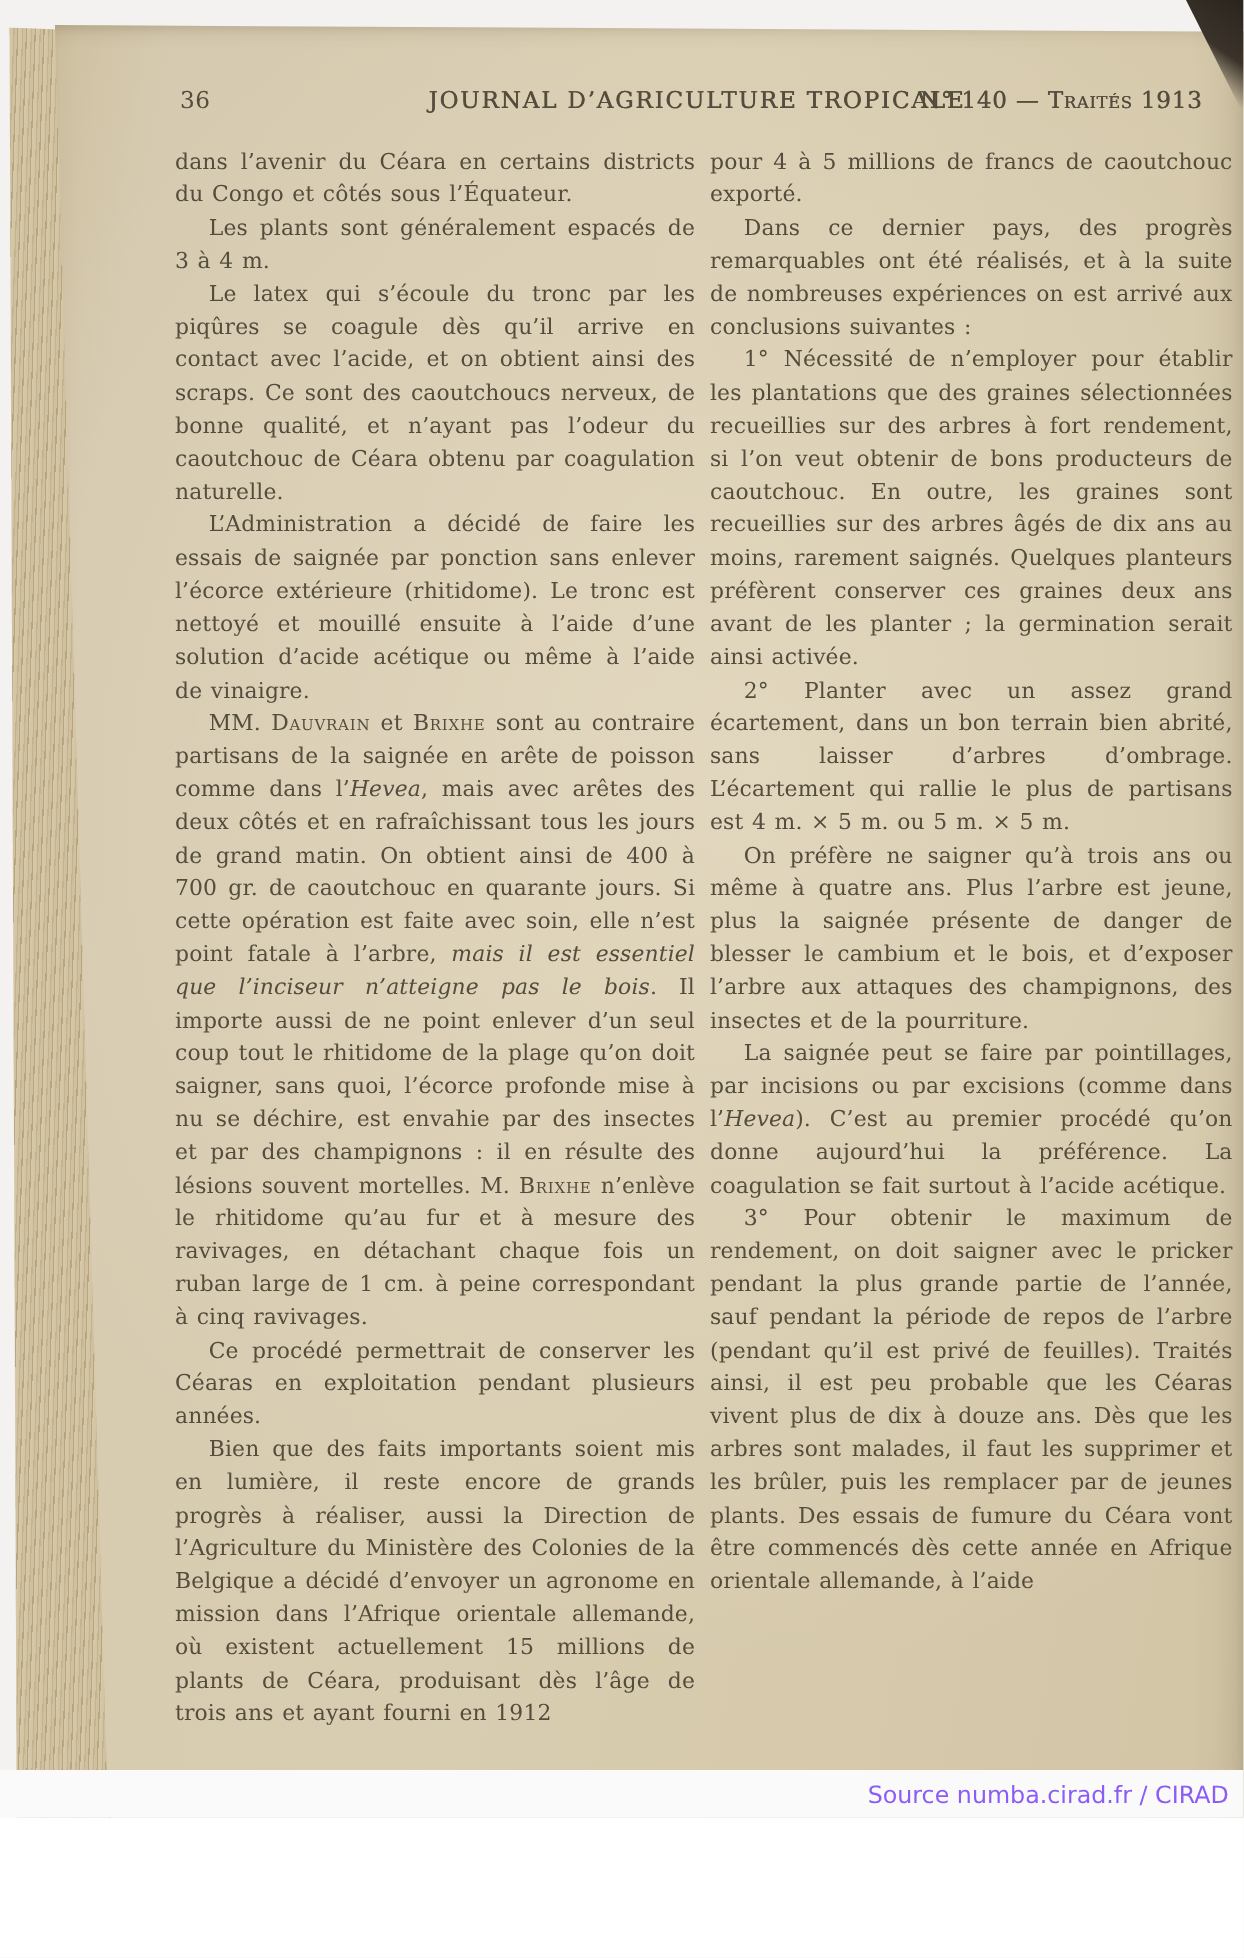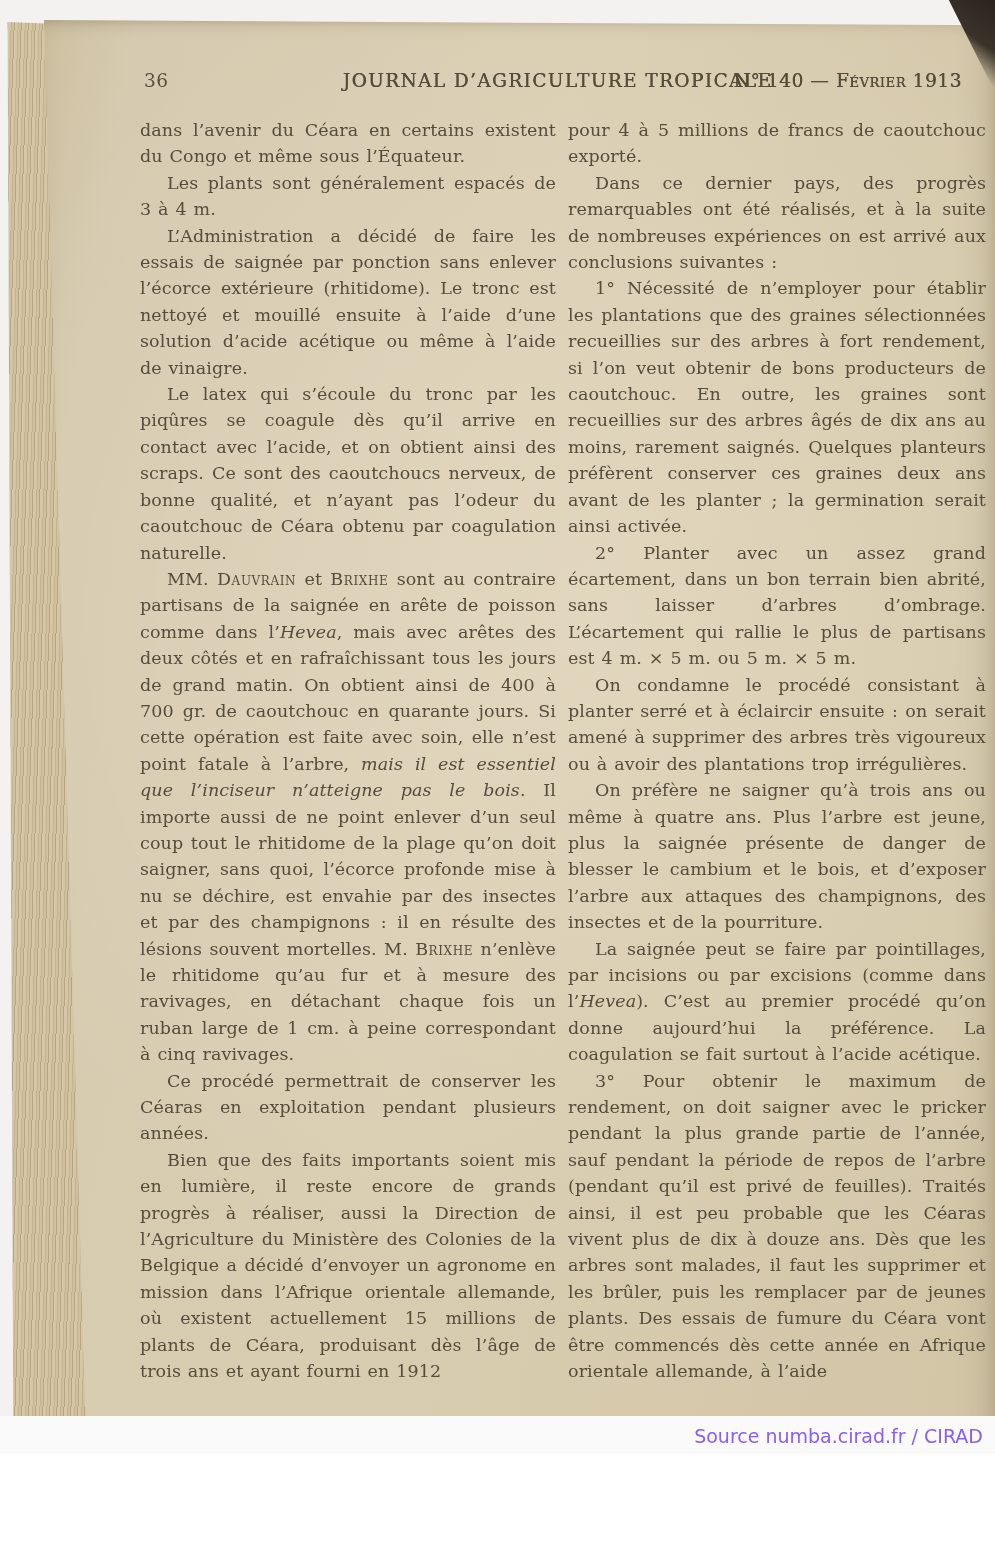--- a/index.html
+++ b/index.html
@@ -67,38 +67,37 @@
 <body>
 
 <div class="stage">
 
   <div class="page-edges"></div>
 
   <div class="page">
     <div class="hdr">
       <span class="pg-num">36</span>
       <span class="jtitle">JOURNAL D’AGRICULTURE TROPICALE</span>
-      <span class="issue"><span>N° 140 — </span><span class="seg-sc">Février</span><span> 1913</span></span>
+      <span class="issue"><span>N° 140 — </span><span class="seg-sc">Traités</span><span> 1913</span></span>
     </div>
 
     <div class="col col-left">
-        <p class="para"><span>dans l’avenir du Céara en certains existent du Congo et même sous l’Équateur.</span></p>
+        <p class="para"><span>dans l’avenir du Céara en certains districts du Congo et côtés sous l’Équateur.</span></p>
         <p class="para ind"><span>Les plants sont généralement espacés de 3 à 4 m.</span></p>
+        <p class="para ind"><span>Le latex qui s’écoule du tronc par les piqûres se coagule dès qu’il arrive en contact avec l’acide, et on obtient ainsi des scraps. Ce sont des caoutchoucs nerveux, de bonne qualité, et n’ayant pas l’odeur du caoutchouc de Céara obtenu par coagulation naturelle.</span></p>
         <p class="para ind"><span>L’Administration a décidé de faire les essais de saignée par ponction sans enlever l’écorce extérieure (rhitidome). Le tronc est nettoyé et mouillé ensuite à l’aide d’une solution d’acide acétique ou même à l’aide de vinaigre.</span></p>
-        <p class="para ind"><span>Le latex qui s’écoule du tronc par les piqûres se coagule dès qu’il arrive en contact avec l’acide, et on obtient ainsi des scraps. Ce sont des caoutchoucs nerveux, de bonne qualité, et n’ayant pas l’odeur du caoutchouc de Céara obtenu par coagulation naturelle.</span></p>
         <p class="para ind"><span>MM. </span><span class="seg-sc">Dauvrain</span><span> et </span><span class="seg-sc">Brixhe</span><span> sont au contraire partisans de la saignée en arête de poisson comme dans l’</span><span class="seg-i">Hevea</span><span>, mais avec arêtes des deux côtés et en rafraîchissant tous les jours de grand matin. On obtient ainsi de 400 à 700 gr. de caoutchouc en quarante jours. Si cette opération est faite avec soin, elle n’est point fatale à l’arbre, </span><span class="seg-i">mais il est essentiel que l’inciseur n’atteigne pas le bois</span><span>. Il importe aussi de ne point enlever d’un seul coup tout le rhitidome de la plage qu’on doit saigner, sans quoi, l’écorce profonde mise à nu se déchire, est envahie par des insectes et par des champignons : il en résulte des lésions souvent mortelles. M. </span><span class="seg-sc">Brixhe</span><span> n’enlève le rhitidome qu’au fur et à mesure des ravivages, en détachant chaque fois un ruban large de 1 cm. à peine correspondant à cinq ravivages.</span></p>
         <p class="para ind"><span>Ce procédé permettrait de conserver les Céaras en exploitation pendant plusieurs années.</span></p>
         <p class="para ind"><span>Bien que des faits importants soient mis en lumière, il reste encore de grands progrès à réaliser, aussi la Direction de l’Agriculture du Ministère des Colonies de la Belgique a décidé d’envoyer un agronome en mission dans l’Afrique orientale allemande, où existent actuellement 15 millions de plants de Céara, produisant dès l’âge de trois ans et ayant fourni en 1912</span></p>
       </div>
     <div class="col col-right">
         <p class="para"><span>pour 4 à 5 millions de francs de caoutchouc exporté.</span></p>
         <p class="para ind"><span>Dans ce dernier pays, des progrès remarquables ont été réalisés, et à la suite de nombreuses expériences on est arrivé aux conclusions suivantes :</span></p>
         <p class="para ind"><span>1° Nécessité de n’employer pour établir les plantations que des graines sélectionnées recueillies sur des arbres à fort rendement, si l’on veut obtenir de bons producteurs de caoutchouc. En outre, les graines sont recueillies sur des arbres âgés de dix ans au moins, rarement saignés. Quelques planteurs préfèrent conserver ces graines deux ans avant de les planter ; la germination serait ainsi activée.</span></p>
         <p class="para ind"><span>2° Planter avec un assez grand écartement, dans un bon terrain bien abrité, sans laisser d’arbres d’ombrage. L’écartement qui rallie le plus de partisans est 4 m. × 5 m. ou 5 m. × 5 m.</span></p>
-        <p class="para ind"><span>On condamne le procédé consistant à planter serré et à éclaircir ensuite : on serait amené à supprimer des arbres très vigoureux ou à avoir des plantations trop irrégulières.</span></p>
         <p class="para ind"><span>On préfère ne saigner qu’à trois ans ou même à quatre ans. Plus l’arbre est jeune, plus la saignée présente de danger de blesser le cambium et le bois, et d’exposer l’arbre aux attaques des champignons, des insectes et de la pourriture.</span></p>
         <p class="para ind"><span>La saignée peut se faire par pointillages, par incisions ou par excisions (comme dans l’</span><span class="seg-i">Hevea</span><span>). C’est au premier procédé qu’on donne aujourd’hui la préférence. La coagulation se fait surtout à l’acide acétique.</span></p>
         <p class="para ind"><span>3° Pour obtenir le maximum de rendement, on doit saigner avec le pricker pendant la plus grande partie de l’année, sauf pendant la période de repos de l’arbre (pendant qu’il est privé de feuilles). Traités ainsi, il est peu probable que les Céaras vivent plus de dix à douze ans. Dès que les arbres sont malades, il faut les supprimer et les brûler, puis les remplacer par de jeunes plants. Des essais de fumure du Céara vont être commencés dès cette année en Afrique orientale allemande, à l’aide</span></p>
       </div>
   </div>
 
   <div class="corner-dark"></div>
 
   <div class="footer-strip">
     <span class="footer-source">Source numba.cirad.fr / CIRAD</span>

